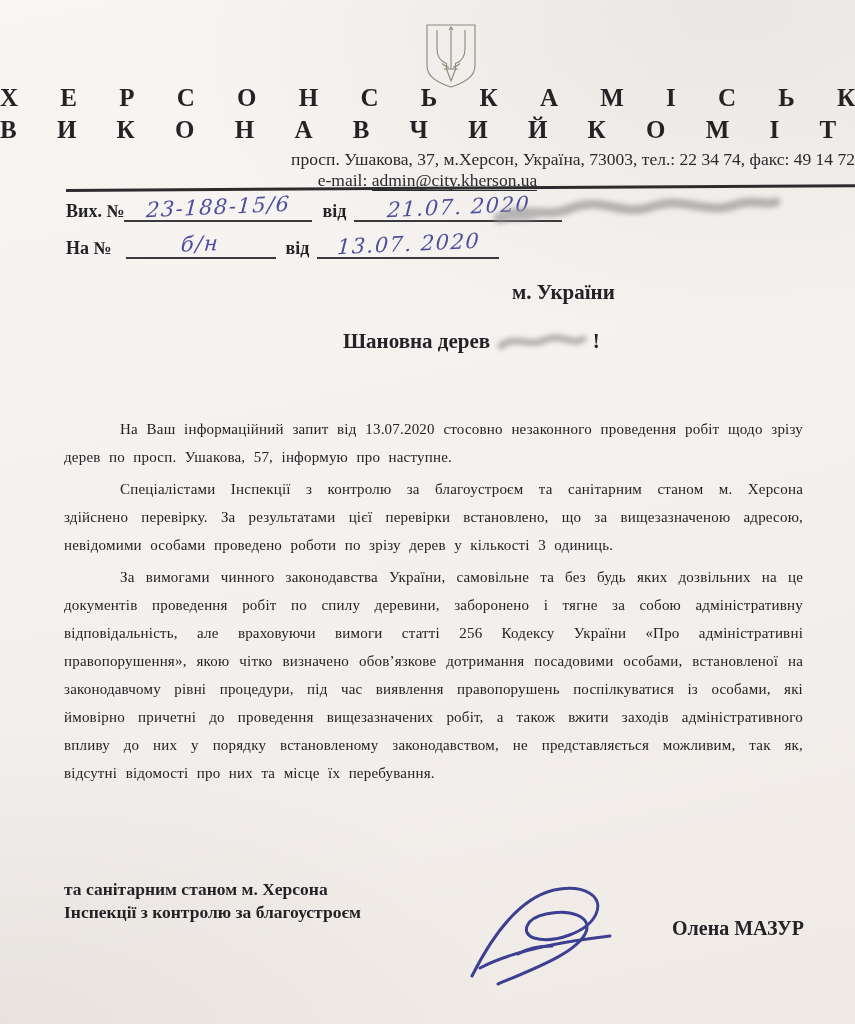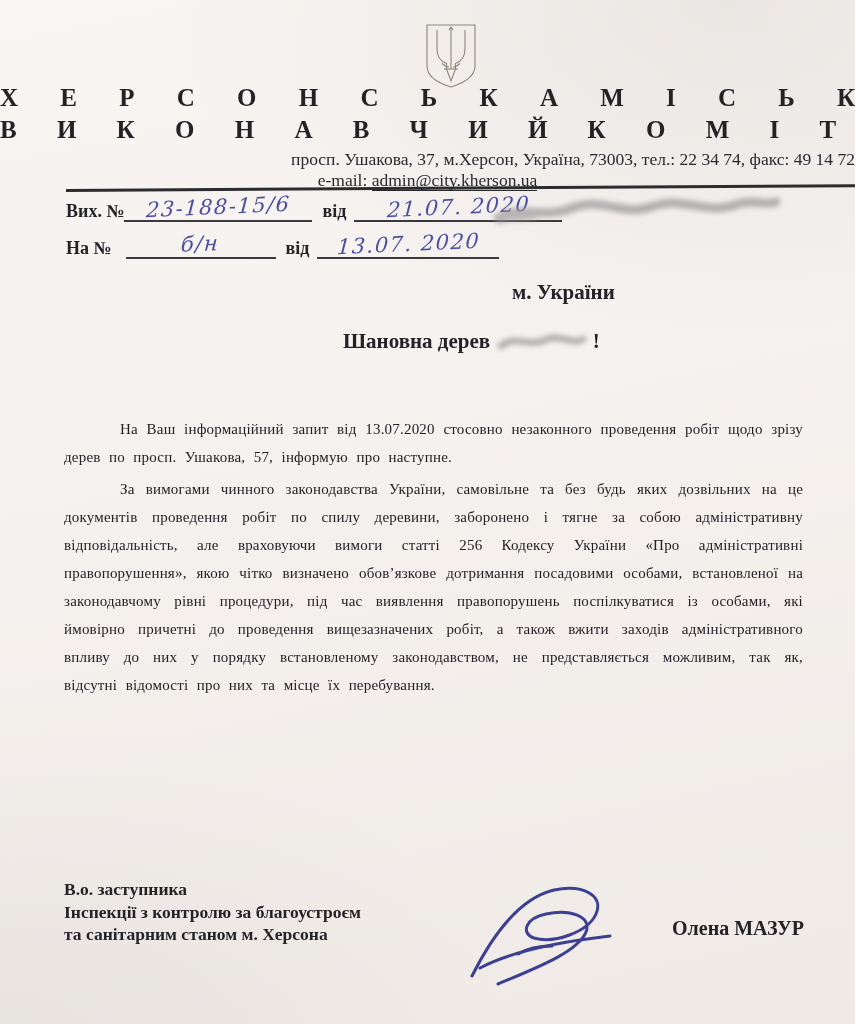--- a/index.html
+++ b/index.html
@@ -104,27 +104,27 @@
     <span class="smudge-name">
       <svg viewBox="0 0 92 26" width="92" height="26" fill="none">
         <path d="M6 18 C20 6 34 20 50 12 C66 5 78 18 88 11" stroke="#8d8d8d" stroke-width="7" stroke-linecap="round"></path>
       </svg>
     </span>
     <span>!</span>
   </div>
 
   <div class="abs body-text">
     <p>На Ваш інформаційний запит від 13.07.2020 стосовно незаконного проведення робіт щодо зрізу дерев по просп. Ушакова, 57,  інформую про наступне.</p>
+    <p>Спеціалістами Інспекції з контролю за благоустроєм та санітарним станом м. Херсона здійснено перевірку. За результатами цієї перевірки встановлено, що за вищезазначеною адресою, невідомими особами проведено роботи по зрізу дерев у кількості 3 одиниць.</p>
     <p>За вимогами чинного законодавства України, самовільне та без будь яких дозвільних на це документів проведення робіт по спилу деревини, заборонено і тягне за собою адміністративну відповідальність, але враховуючи вимоги статті 256 Кодексу України  «Про адміністративні правопорушення», якою чітко визначено обов’язкове дотримання посадовими особами, встановленої на законодавчому рівні процедури, під час виявлення правопорушень поспілкуватися із особами, які ймовірно причетні до проведення вищезазначених робіт, а також вжити заходів адміністративного впливу до них у порядку встановленому законодавством, не представляється можливим, так як, відсутні відомості про них та місце їх перебування.</p>
   </div>
 
   <div class="abs sig-title">
-    <div>В.о. заступника</div>
+    <div>та санітарним станом м. Херсона</div>
     <div>Інспекції з контролю за благоустроєм</div>
-    <div>та санітарним станом м. Херсона</div>
   </div>
 
   <div class="abs sig-scribble">
     <svg viewBox="0 0 168 112" width="168" height="112" fill="none" stroke="#3d4092" stroke-width="3" stroke-linecap="round">
       <path d="M14 96 C34 56 62 18 96 10 C126 4 146 16 138 34 C130 52 96 64 76 58 C62 53 68 38 88 34 C112 29 134 36 128 52 C120 72 78 88 40 104"></path>
       <path d="M22 88 C52 72 100 62 152 56"></path>
       <path d="M60 74 C70 68 84 66 94 66"></path>
     </svg>
   </div>
 

